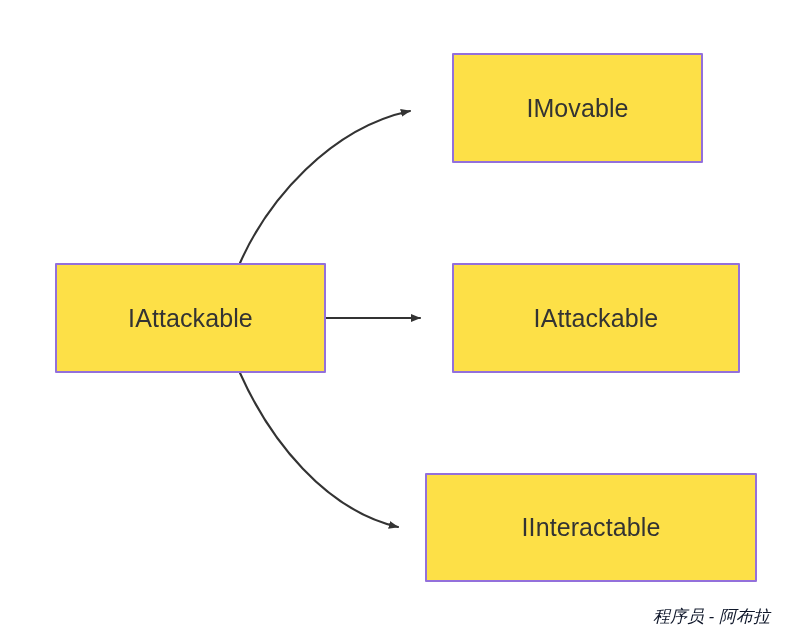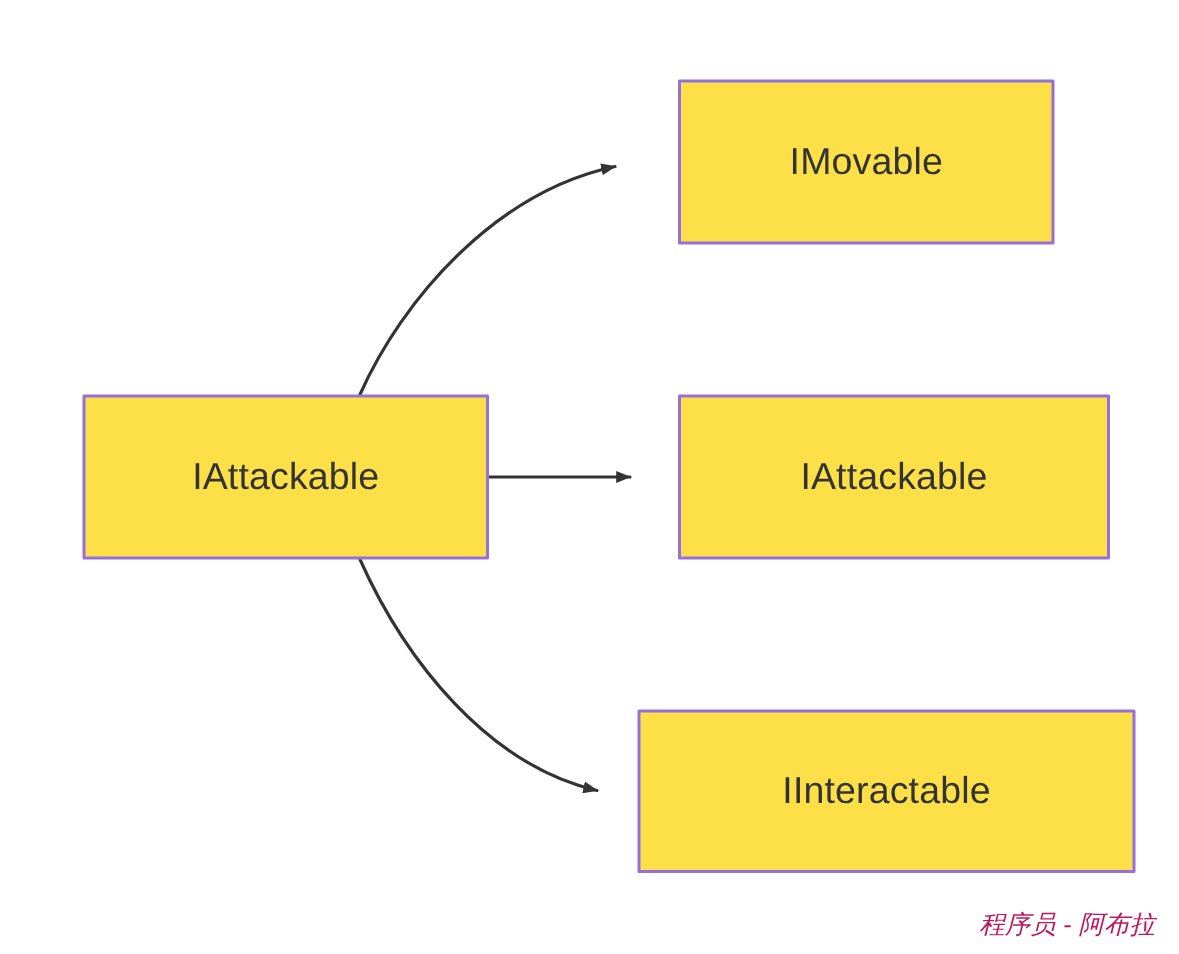--- a/index.html
+++ b/index.html
@@ -50,21 +50,21 @@
   #node-iattackable   { left: 452px; top: 263px; width: 288px; height: 110px; }
   #node-iinteractable { left: 425px; top: 473px; width: 332px; height: 109px; }
 
   #watermark {
     position: absolute;
     right: 16px;
     bottom: 8px;
     font-family: "Liberation Sans", "DejaVu Sans", sans-serif;
     font-size: 17px;
     font-style: italic;
-    color: #be185d;
+    color: #0f172a;
     white-space: nowrap;
     user-select: none;
   }
 </style>
 </head>
 <body>
 
 <div id="diagram-canvas">
 
   <svg id="edge-layer" viewBox="0 0 786 636" width="786" height="636" xmlns="http://www.w3.org/2000/svg">

